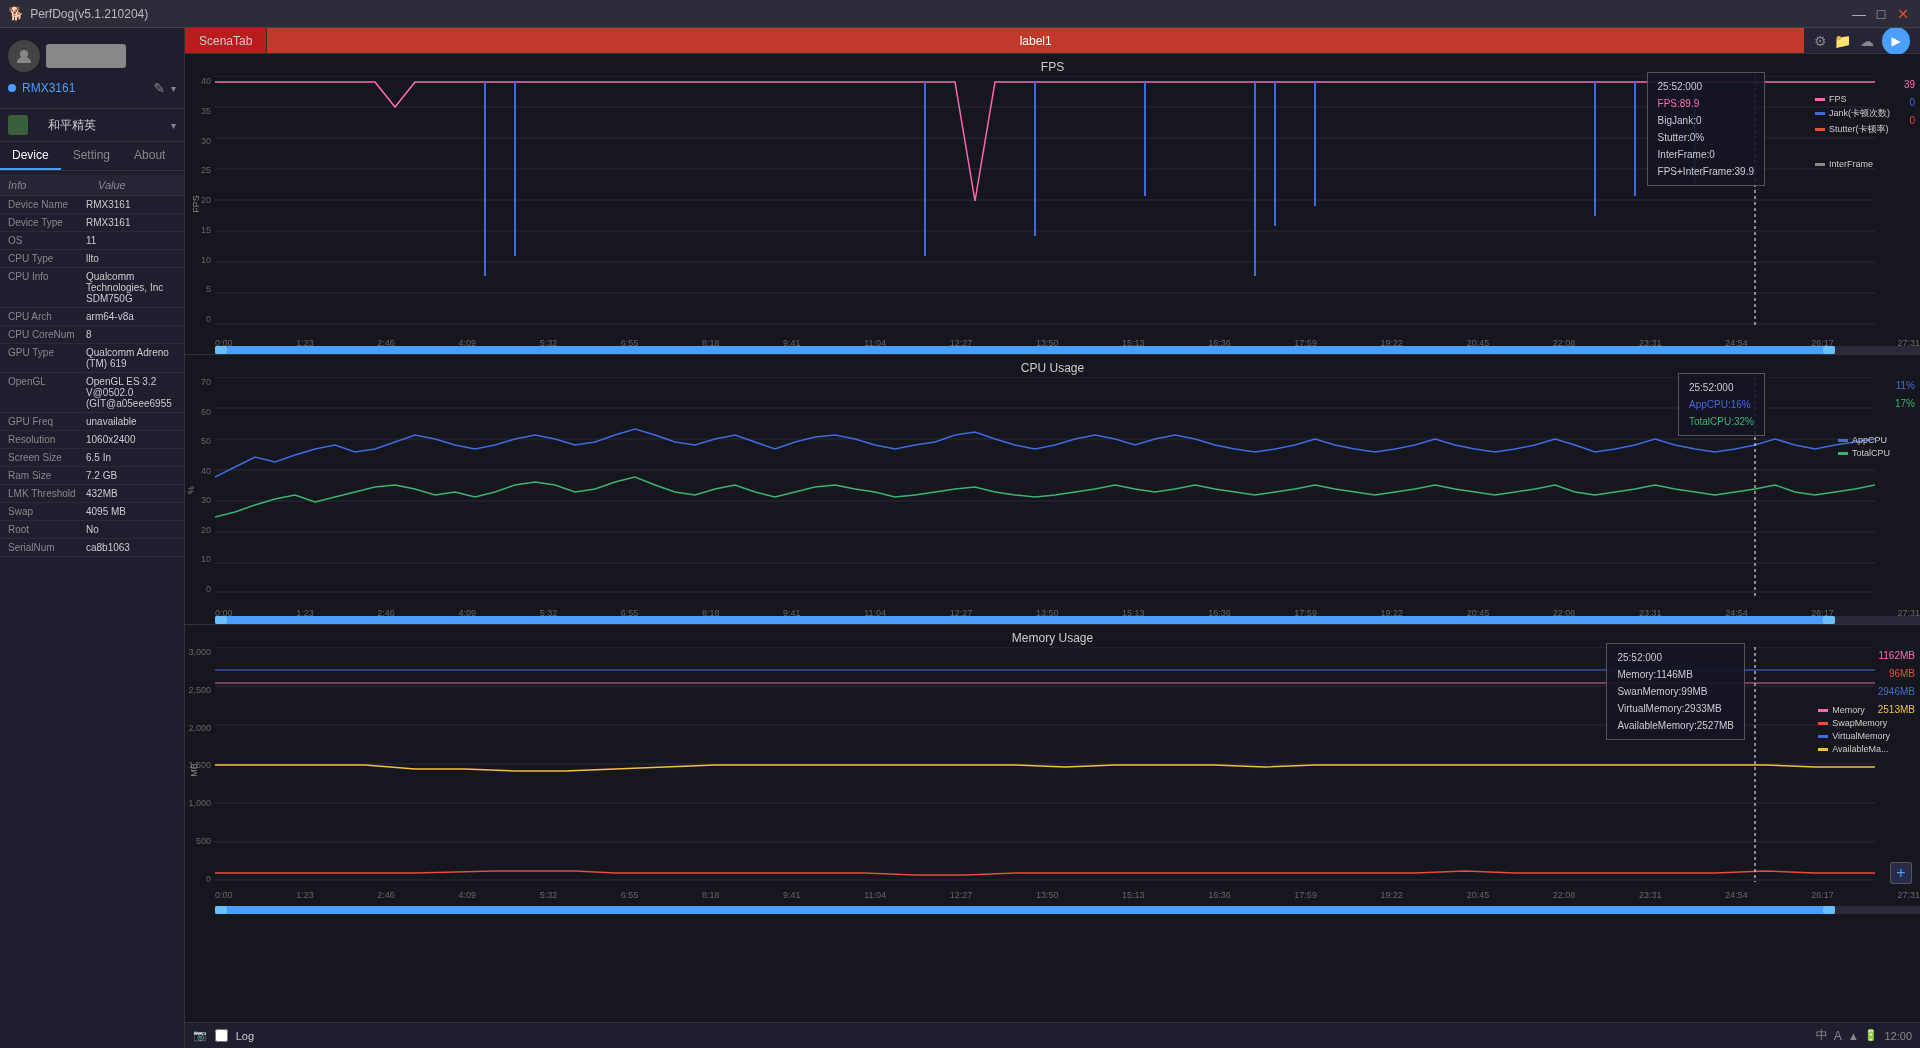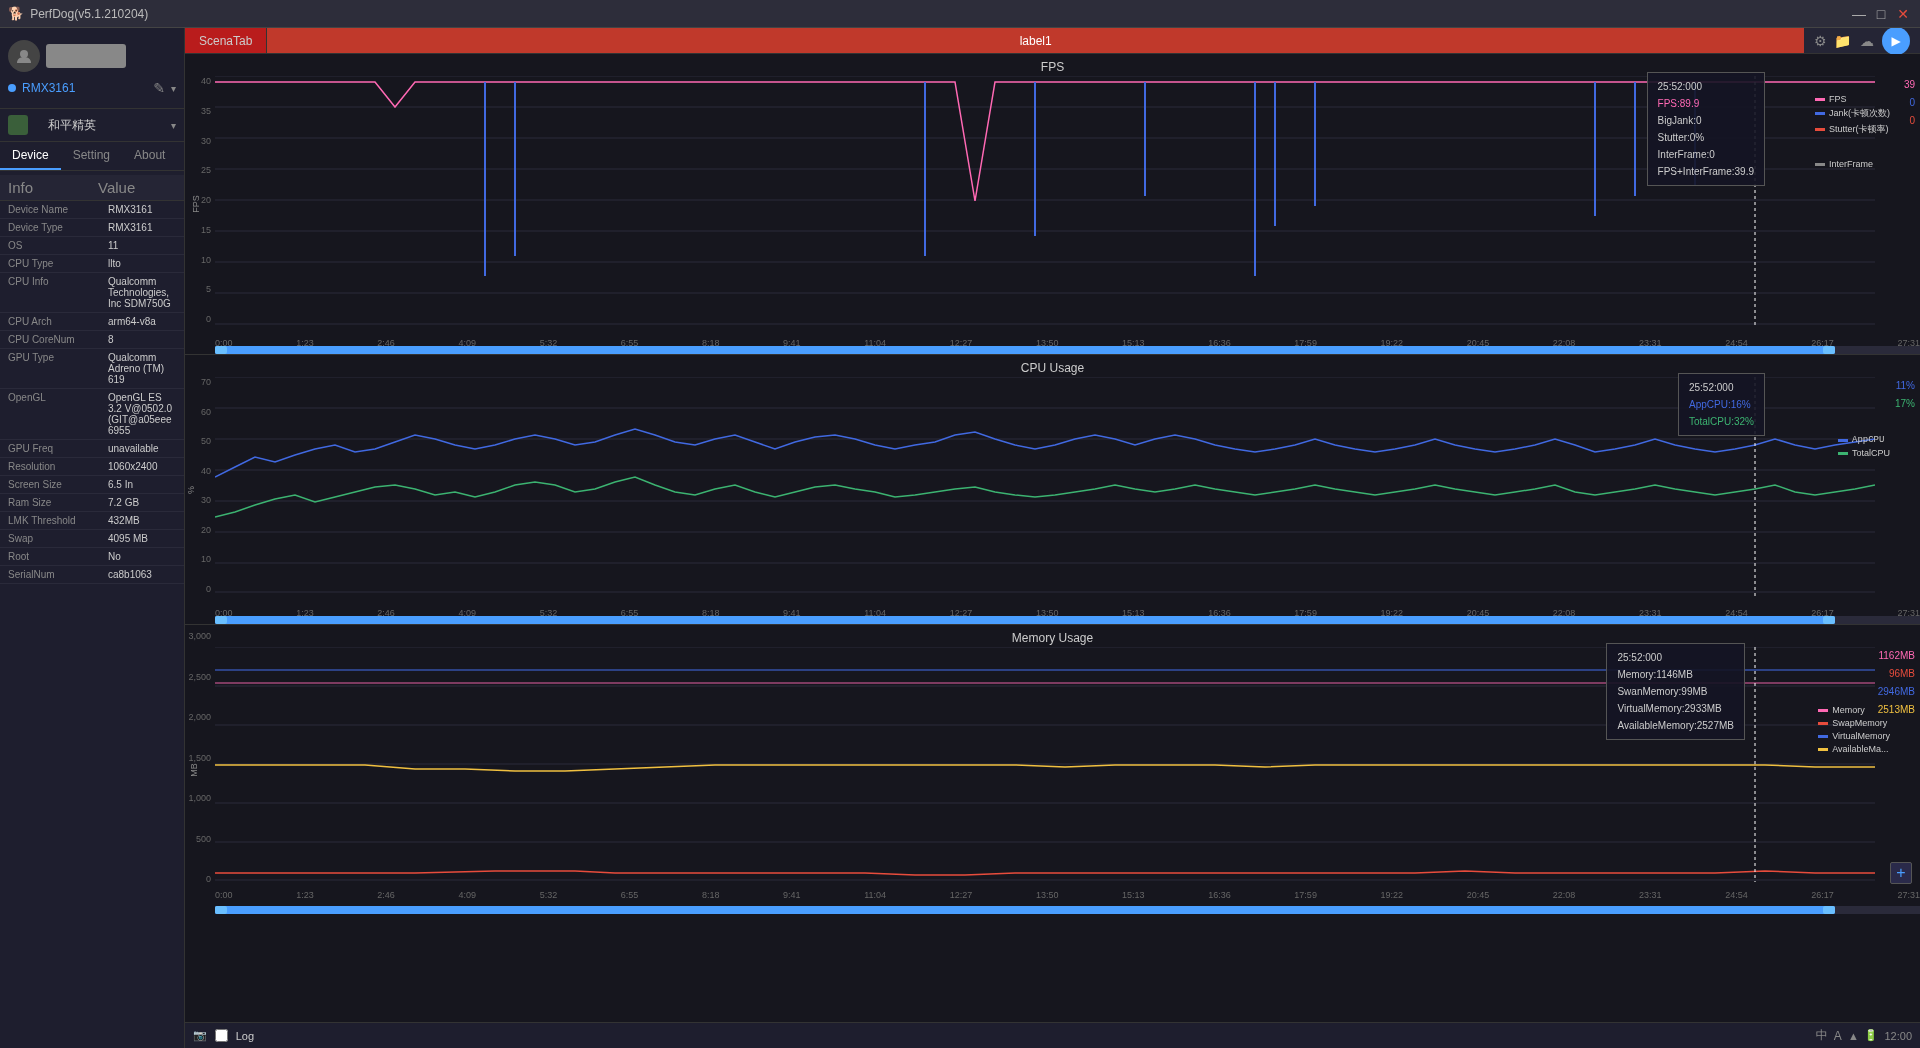--- a/index.html
+++ b/index.html
@@ -140,32 +140,33 @@
 
     #info-table {
       flex: 1;
       overflow-y: auto;
       padding: 4px 0;
     }
     .info-header {
       display: flex;
       padding: 4px 8px;
       background: #252535;
-      font-size: 15px;
+      font-size: 11px;
       color: #888;
       border-bottom: 1px solid #333;
+      font-style: italic;
     }
     .info-header span:first-child { width: 90px; }
     .info-row {
       display: flex;
       padding: 3px 8px;
       border-bottom: 1px solid #2a2a3a;
       font-size: 10px;
     }
-    .info-key { width: 100px; color: #888; flex-shrink: 0; }
+    .info-key { width: 78px; color: #888; flex-shrink: 0; }
     .info-val { color: #ccc; flex: 1; word-break: break-word; }
 
     
     #right-panel {
       flex: 1;
       display: flex;
       flex-direction: column;
       overflow: hidden;
     }
 
@@ -618,21 +619,21 @@
         </div>
 
         <div style="position:absolute;right:5px;top:22px;font-size:10px;line-height:1.8;text-align:right;">
           <div style="color:#4169e1;">11%</div>
           <div style="color:#3cb371;">17%</div>
         </div>
 
         <div style="position:absolute;right:30px;top:80px;display:flex;flex-direction:column;gap:3px;font-size:9px;">
           <div style="display:flex;align-items:center;gap:4px;">
               <span style="display:inline-block;width:10px;height:3px;background:#4169e1;"></span>
-              <span style="color:#ccc;font-family:Liberation Mono, monospace;">AppCPU</span>
+              <span style="color:#ccc;">AppCPU</span>
             </div>
           <div style="display:flex;align-items:center;gap:4px;">
               <span style="display:inline-block;width:10px;height:3px;background:#3cb371;"></span>
               <span style="color:#ccc;">TotalCPU</span>
             </div>
         </div>
 
         <div style="position:absolute;left:30px;right:0;bottom:6px;display:flex;justify-content:space-between;color:#666;font-size:9px;">
           <span>0:00</span>
             <span>1:23</span>
@@ -661,21 +662,21 @@
           <div class="scrollbar-thumb">
             <div class="scrollbar-handle-left"></div>
             <div class="scrollbar-handle-right"></div>
           </div>
         </div>
       </div>
 
       <div class="chart-wrapper" style="position:relative; height:290px; background:#16161e; border-top:1px solid #333;">
         <div class="chart-title">Memory Usage</div>
 
-        <div style="position:absolute;left:0;top:6px;bottom:30px;width:30px;display:flex;flex-direction:column;justify-content:space-between;align-items:flex-end;padding-right:4px;color:#666;font-size:9px;">
+        <div style="position:absolute;left:0;top:22px;bottom:30px;width:30px;display:flex;flex-direction:column;justify-content:space-between;align-items:flex-end;padding-right:4px;color:#666;font-size:9px;">
           <span>3,000</span>
             <span>2,500</span>
             <span>2,000</span>
             <span>1,500</span>
             <span>1,000</span>
             <span>500</span>
             <span>0</span>
         </div>
 
         <div style="position:absolute;left:2px;top:50%;transform:translateY(-50%) rotate(-90deg);color:#888;font-size:9px;">MB</div>

